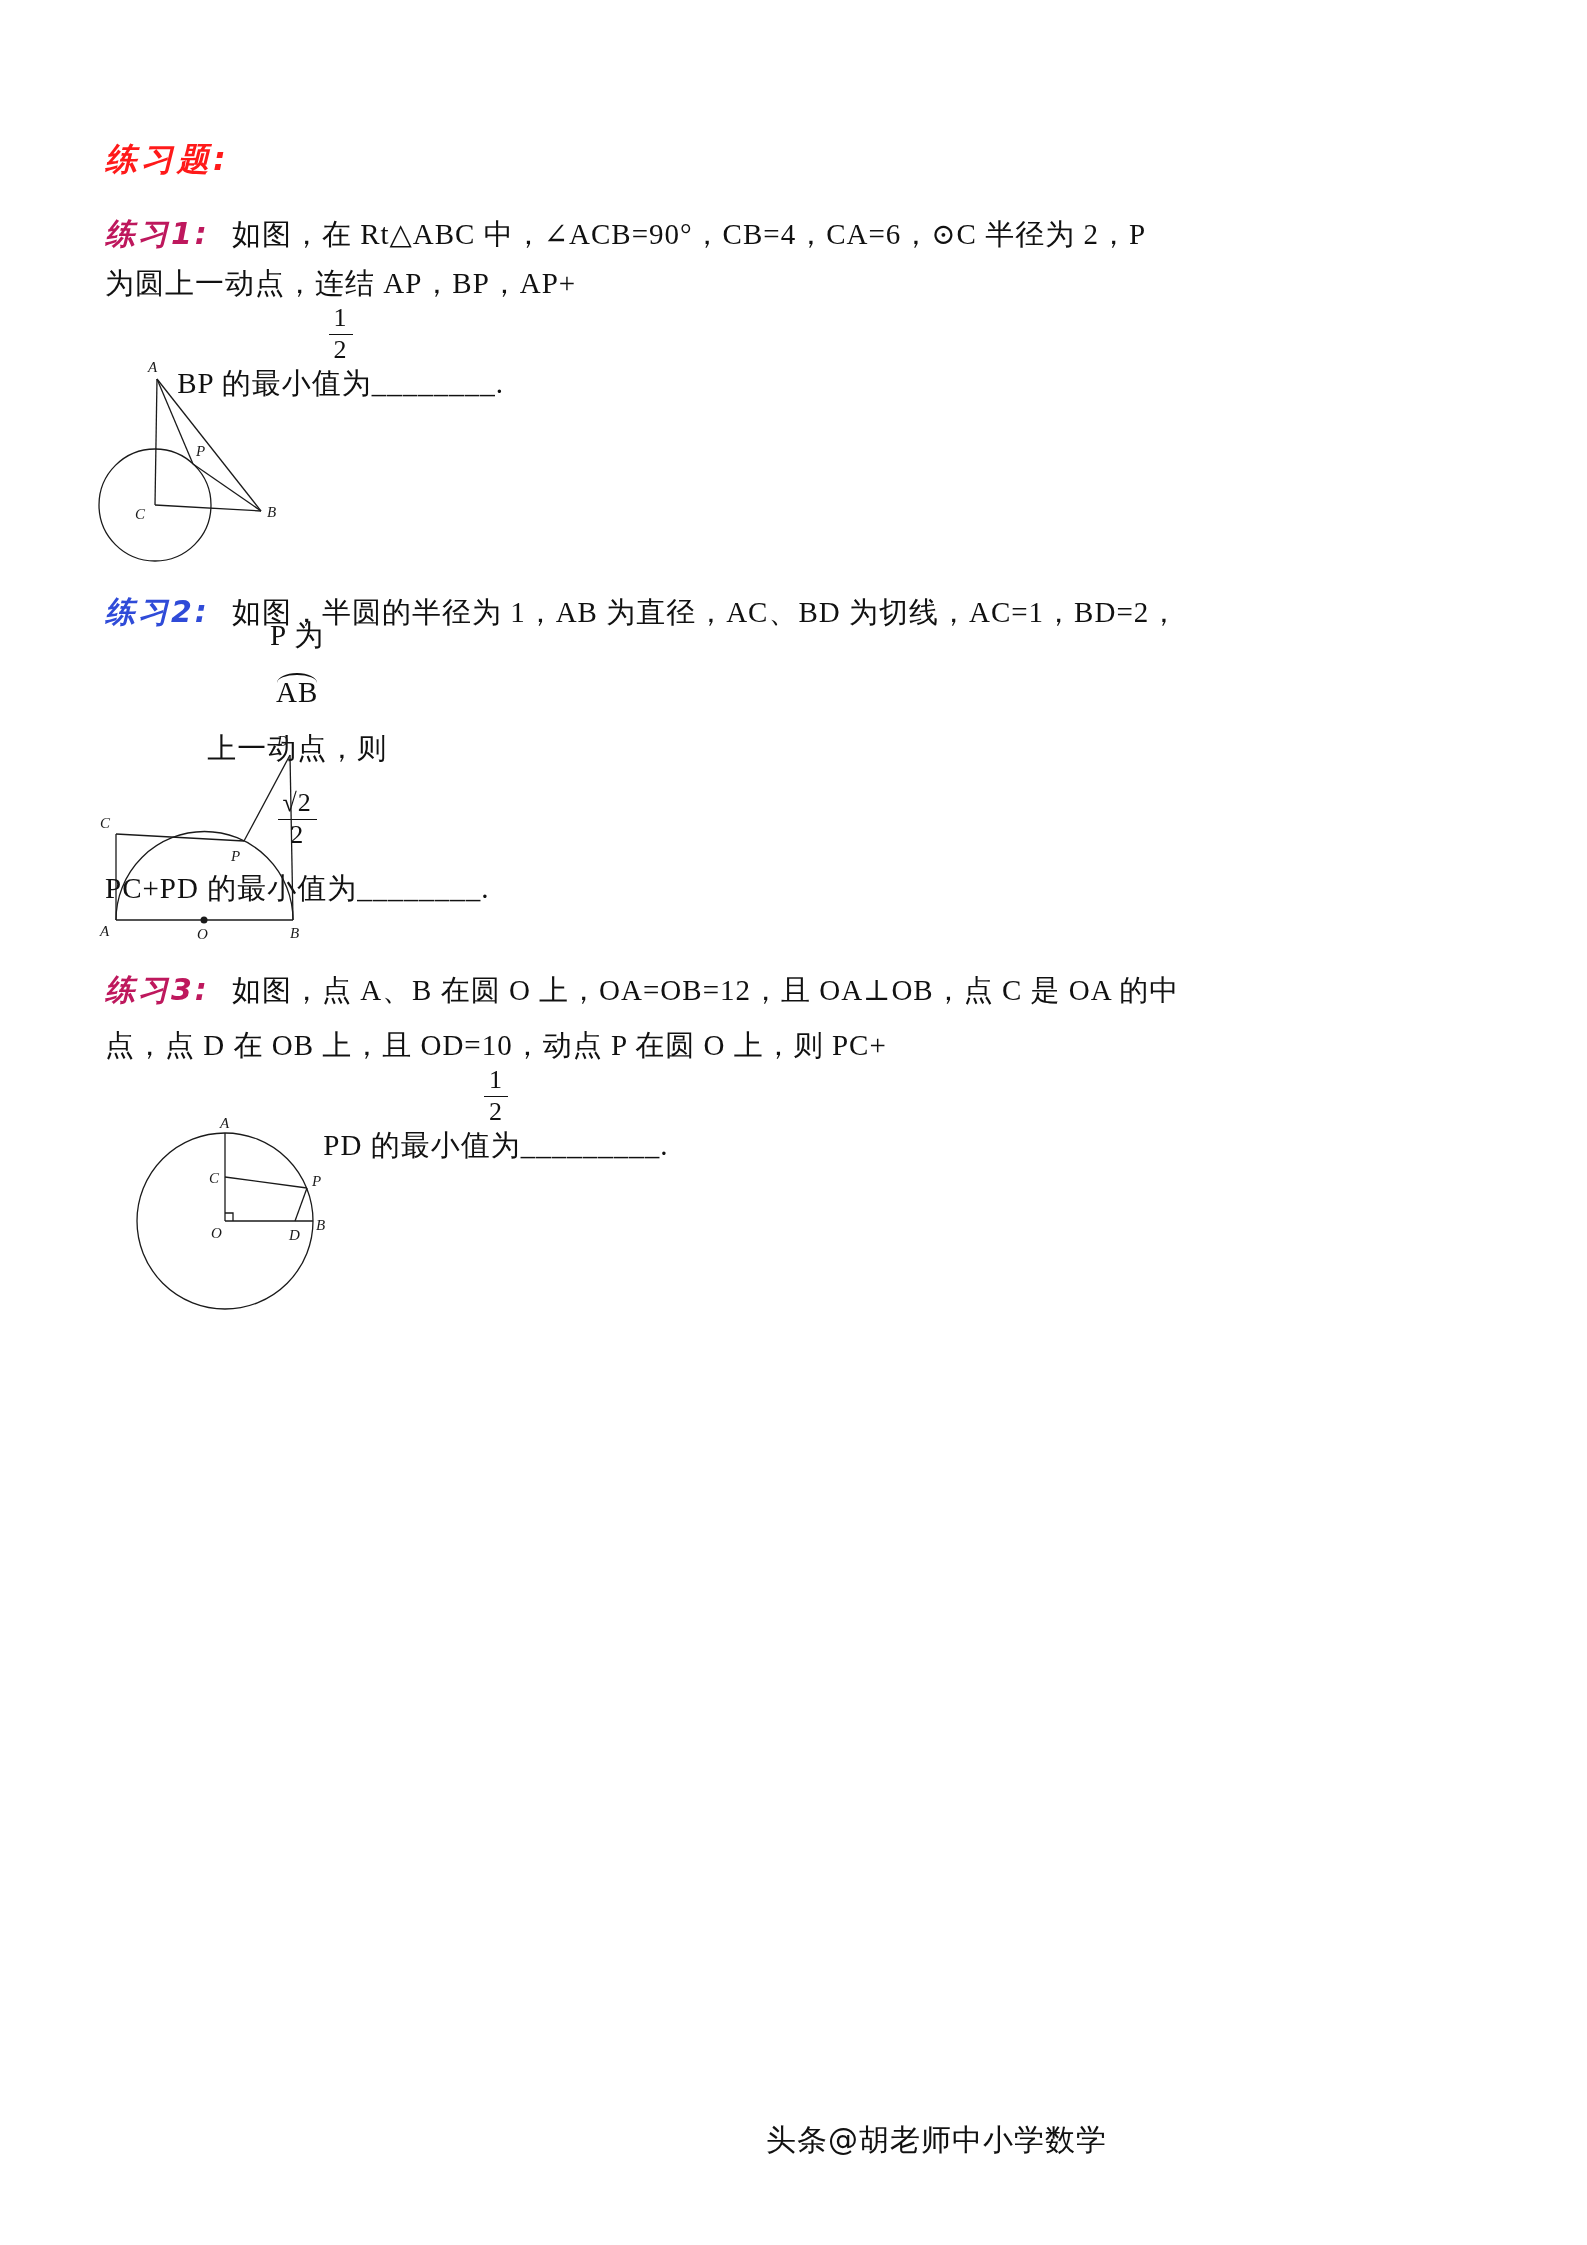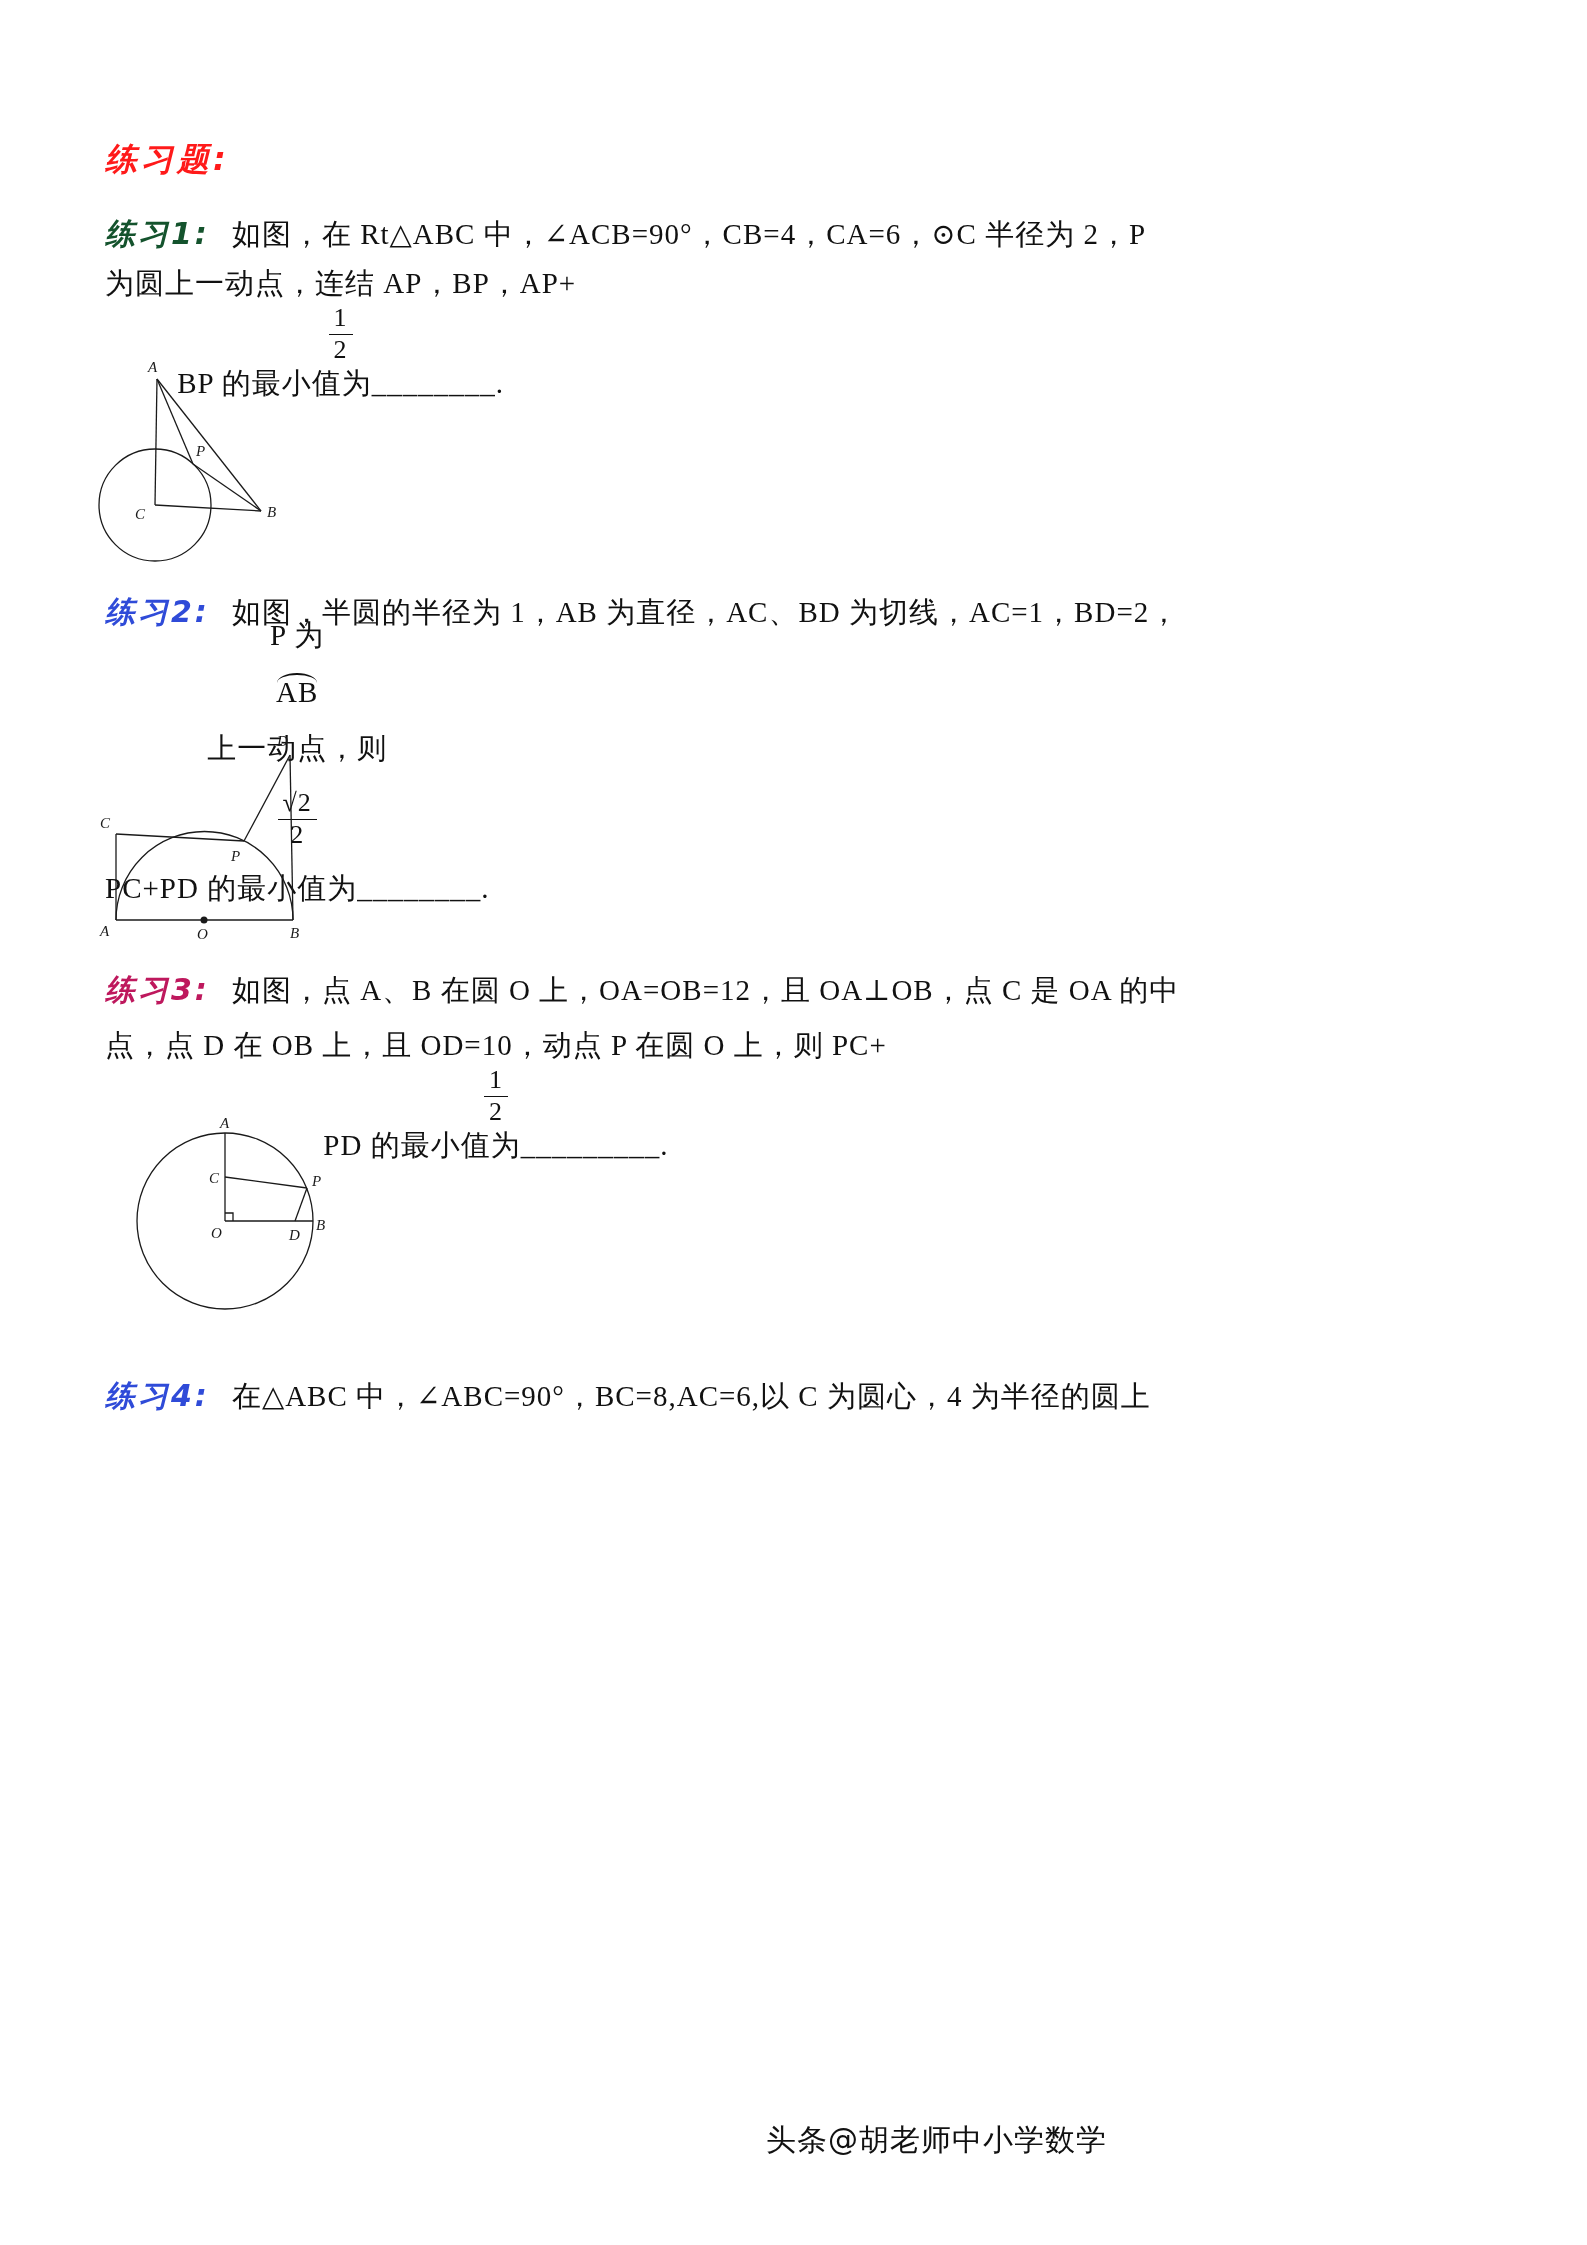--- a/index.html
+++ b/index.html
@@ -72,21 +72,21 @@
   }
 </style>
 </head>
 <body>
 
 <div class="page">
 
   <div class="header-hw" style="color: rgb(255, 26, 26);">练习题:</div>
 
   <div class="row" style="top:214px;">
-    <span class="hw" style="color: #14532d;">练习1:</span><span>如图，在 Rt△ABC 中，∠ACB=90°，CB=4，CA=6，⊙C 半径为 2，P</span>
+    <span class="hw" style="color: #be185d;">练习1:</span><span>如图，在 Rt△ABC 中，∠ACB=90°，CB=4，CA=6，⊙C 半径为 2，P</span>
   </div>
   <div class="row flexline" style="top:264px;">
     <span>为圆上一动点，连结 AP，BP，AP+</span>
     <span class="frac">
       <span class="num">1</span>
       <span class="den">2</span>
     </span>
     <span>BP 的最小值为________.</span>
   </div>
 
@@ -159,19 +159,16 @@
       <line x1="165" y1="105" x2="177" y2="72"></line>
       <text x="90" y="12">A</text>
       <text x="79" y="67">C</text>
       <text x="182" y="70">P</text>
       <text x="81" y="122">O</text>
       <text x="159" y="124">D</text>
       <text x="186" y="114">B</text>
     </svg>
   </div>
 
-  <div class="row" style="top:1376px;">
-    <span class="hw" style="color: rgb(47, 75, 216);">练习4:</span><span>在△ABC 中，∠ABC=90°，BC=8,AC=6,以 C 为圆心，4 为半径的圆上</span>
-  </div>
 
   <div class="footer">头条@胡老师中小学数学</div>
 
 </div>
 
 </body></html>

